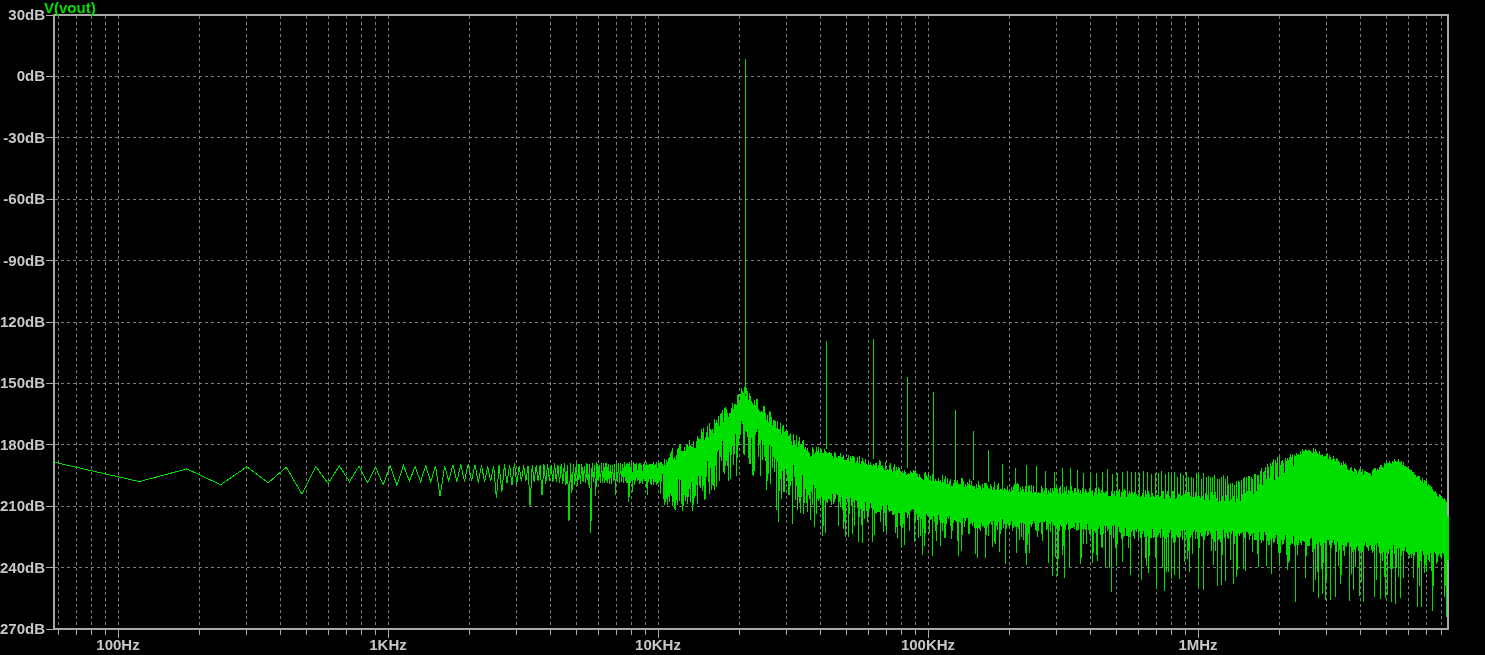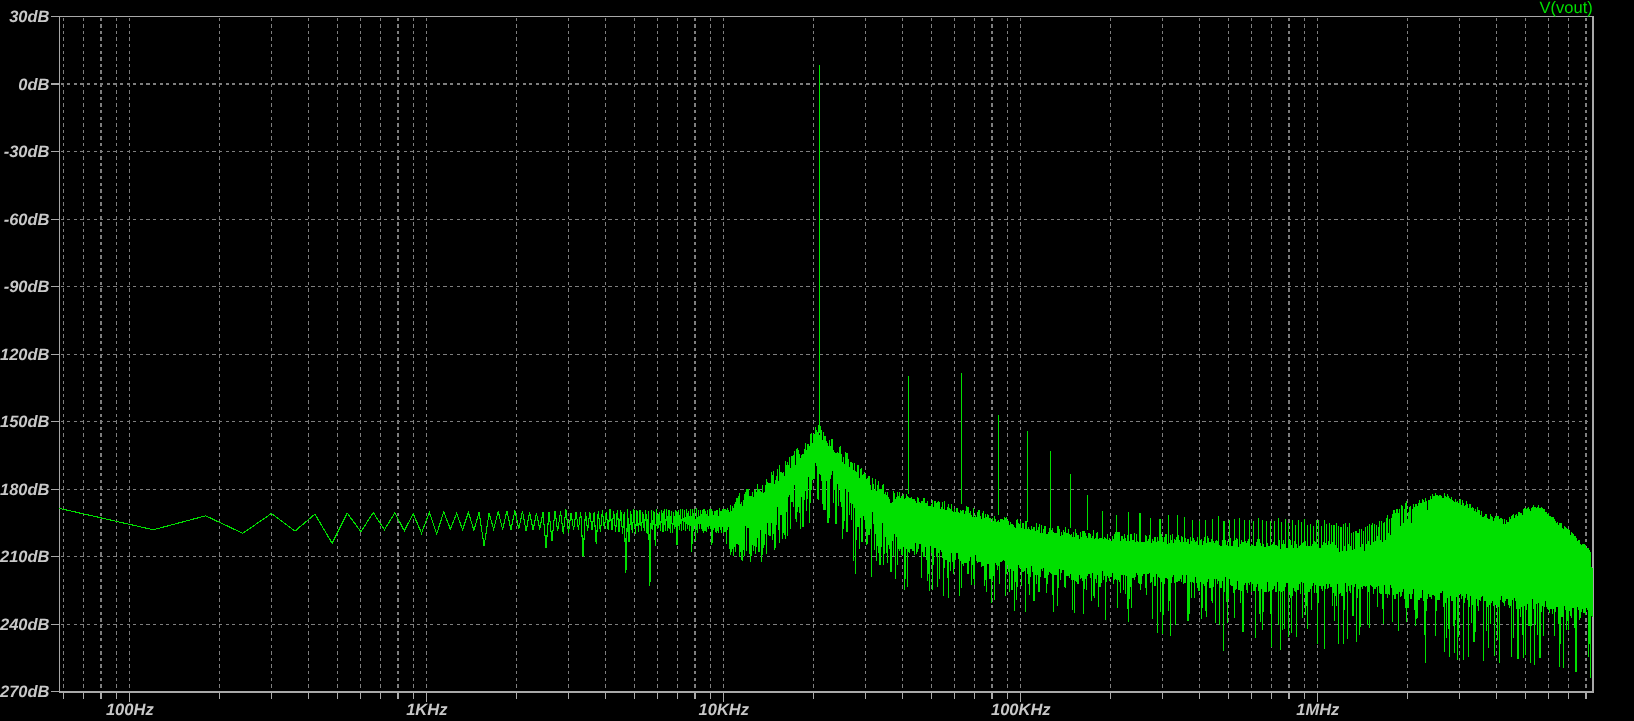--- a/index.html
+++ b/index.html
@@ -1,20 +1,20 @@
 <!DOCTYPE html>
 <html><head>
 <meta charset="utf-8">
 <style>
   html,body{margin:0;padding:0;background:#000;width:1485px;height:655px;overflow:hidden;}
   #window{position:relative;width:1485px;height:655px;background:#000;
           font-family:"Liberation Sans",sans-serif;}
-  #plot-title{position:absolute;left:54px;top:0;width:1394px;height:15px;
-          text-align:right;font-weight:400;font-size:15px;line-height:15px;cursor:pointer;}
-  #pane{position:absolute;left:0;top:0;width:1289px;height:655px;font-style:italic;}
+  #plot-title{position:absolute;left:44px;top:0;width:1394px;height:15px;
+          text-align:left;font-weight:700;font-size:15px;line-height:15px;cursor:pointer;}
+  #pane{position:absolute;left:0;top:0;width:1289px;height:655px;}
   svg text{font-family:"Liberation Sans",sans-serif;font-weight:700;font-size:15px;}
 </style>
 </head>
 <body>
 
 <div id="window">
   <div id="pane">
     <svg id="plot" width="1485" height="655" viewBox="0 0 1485 655" shape-rendering="crispEdges">
         <rect x="0" y="0" width="1485" height="655" fill="#000000"></rect>
         <g>

